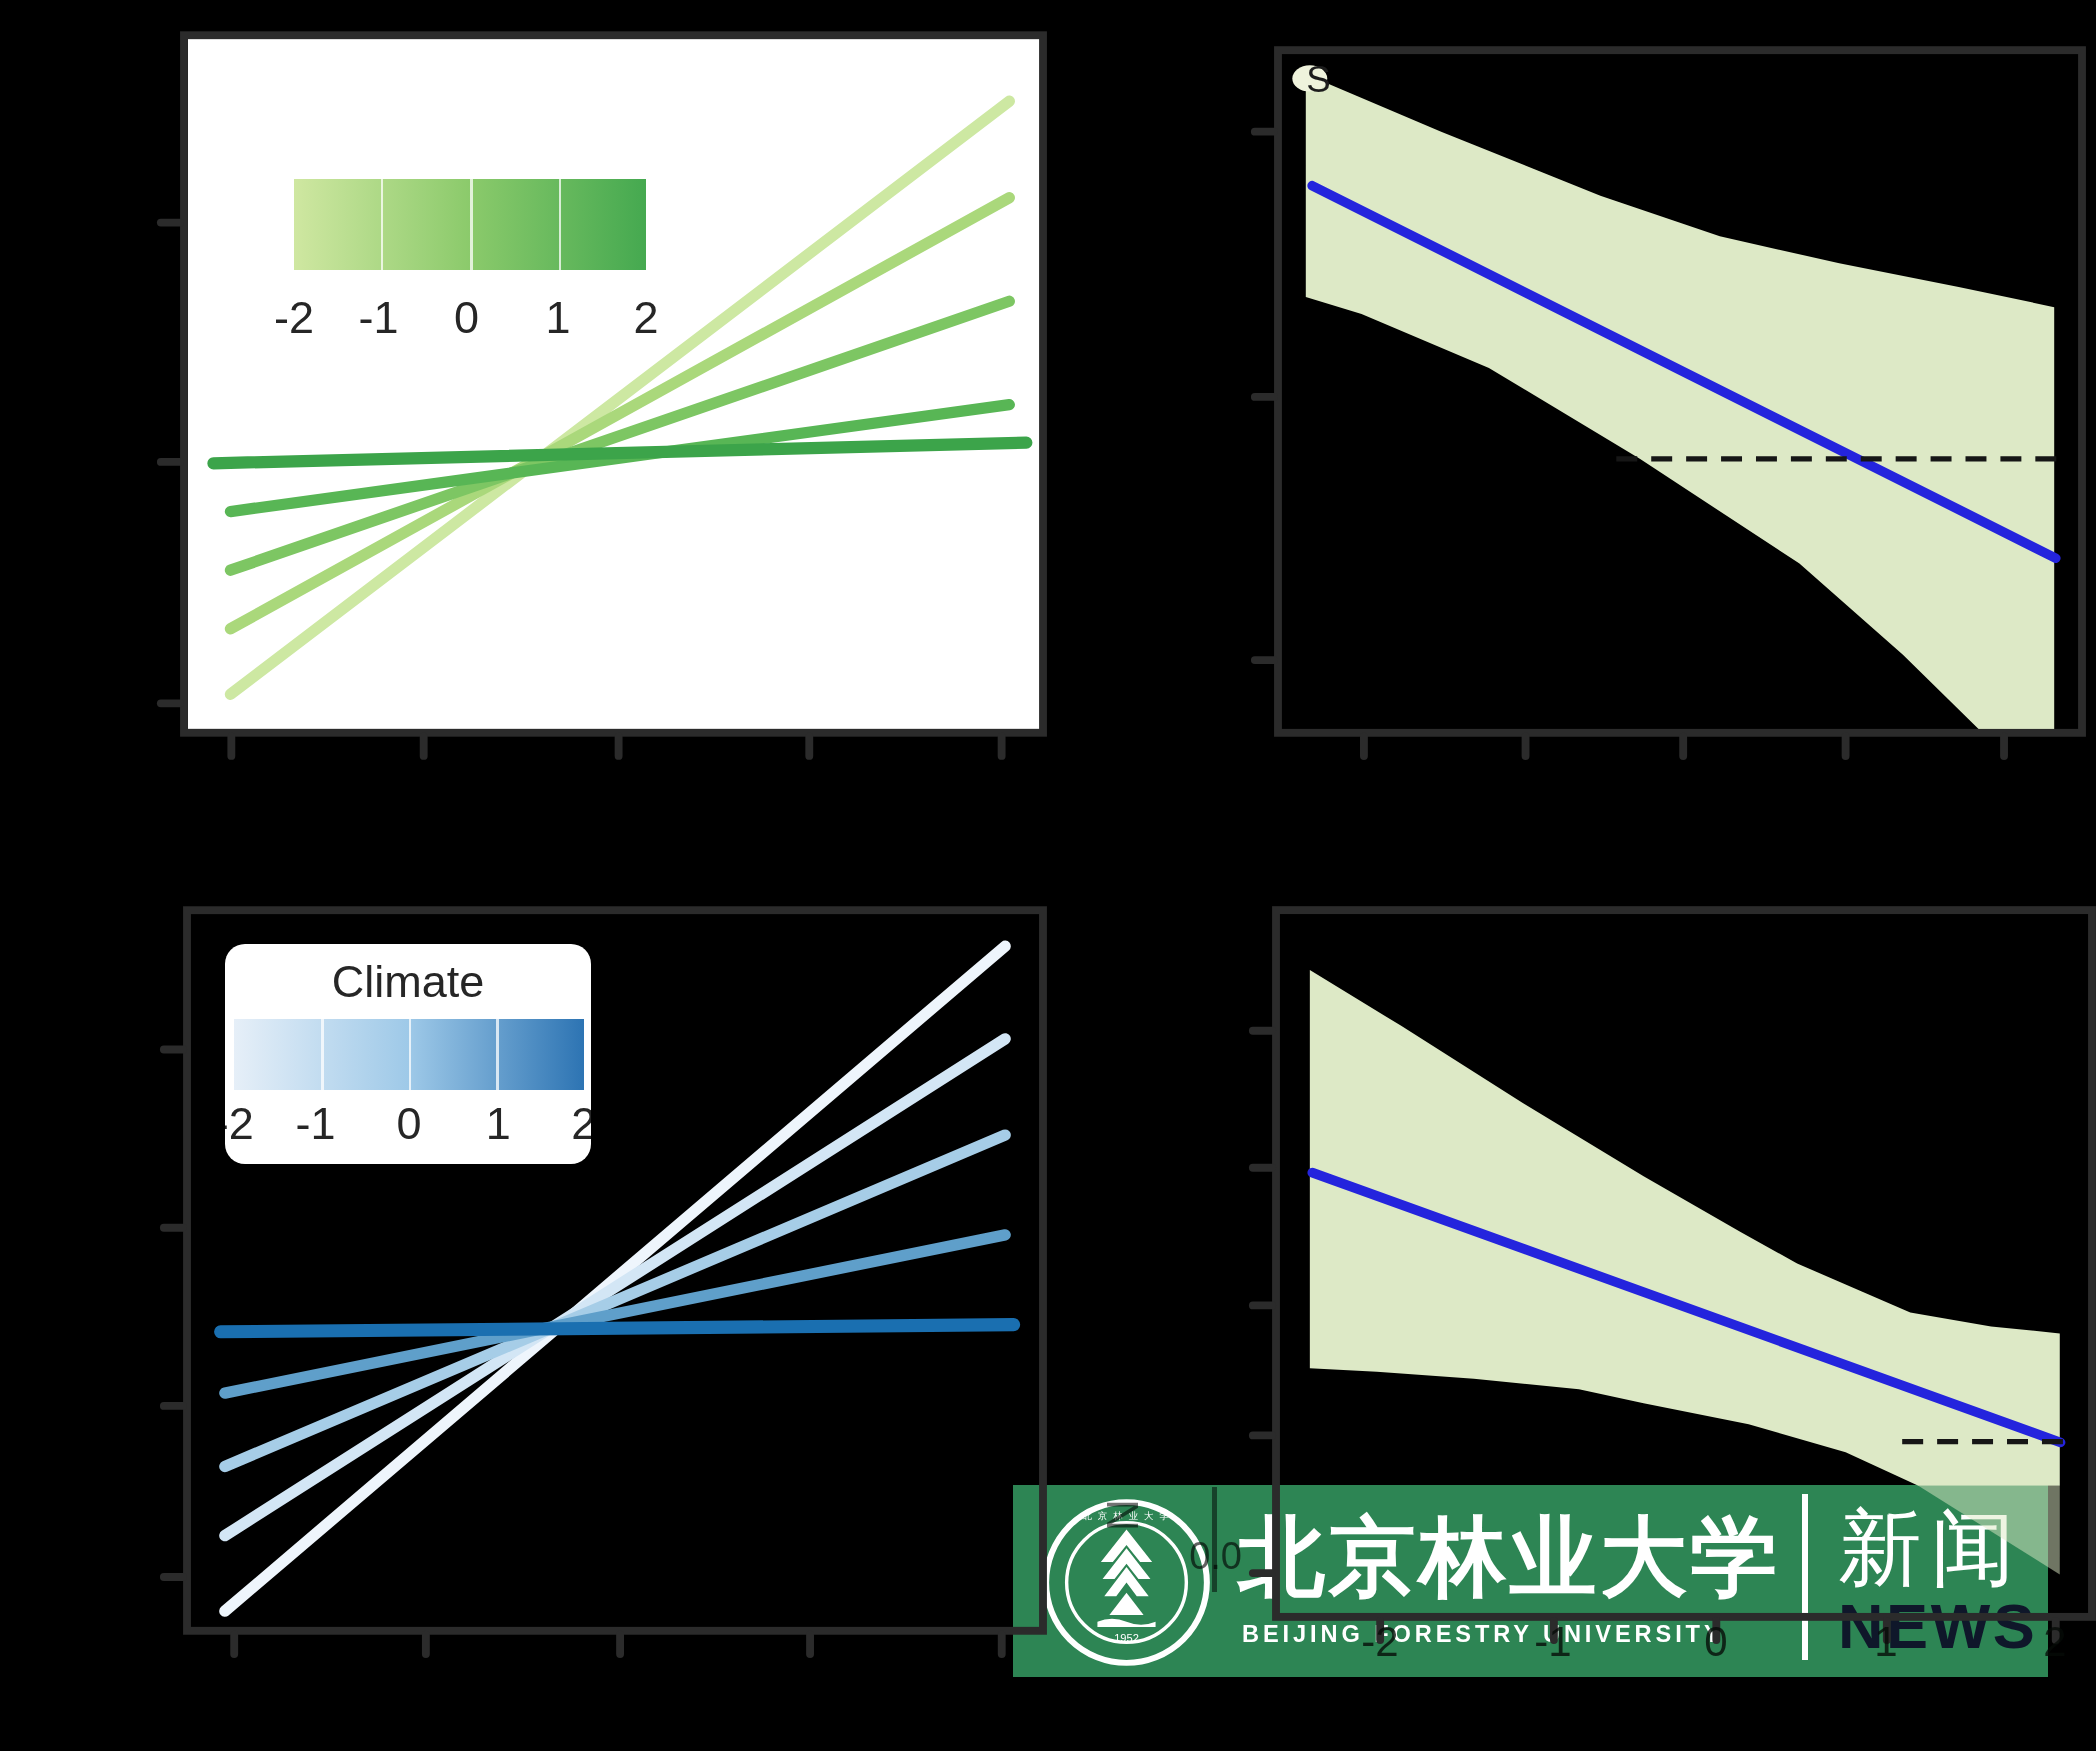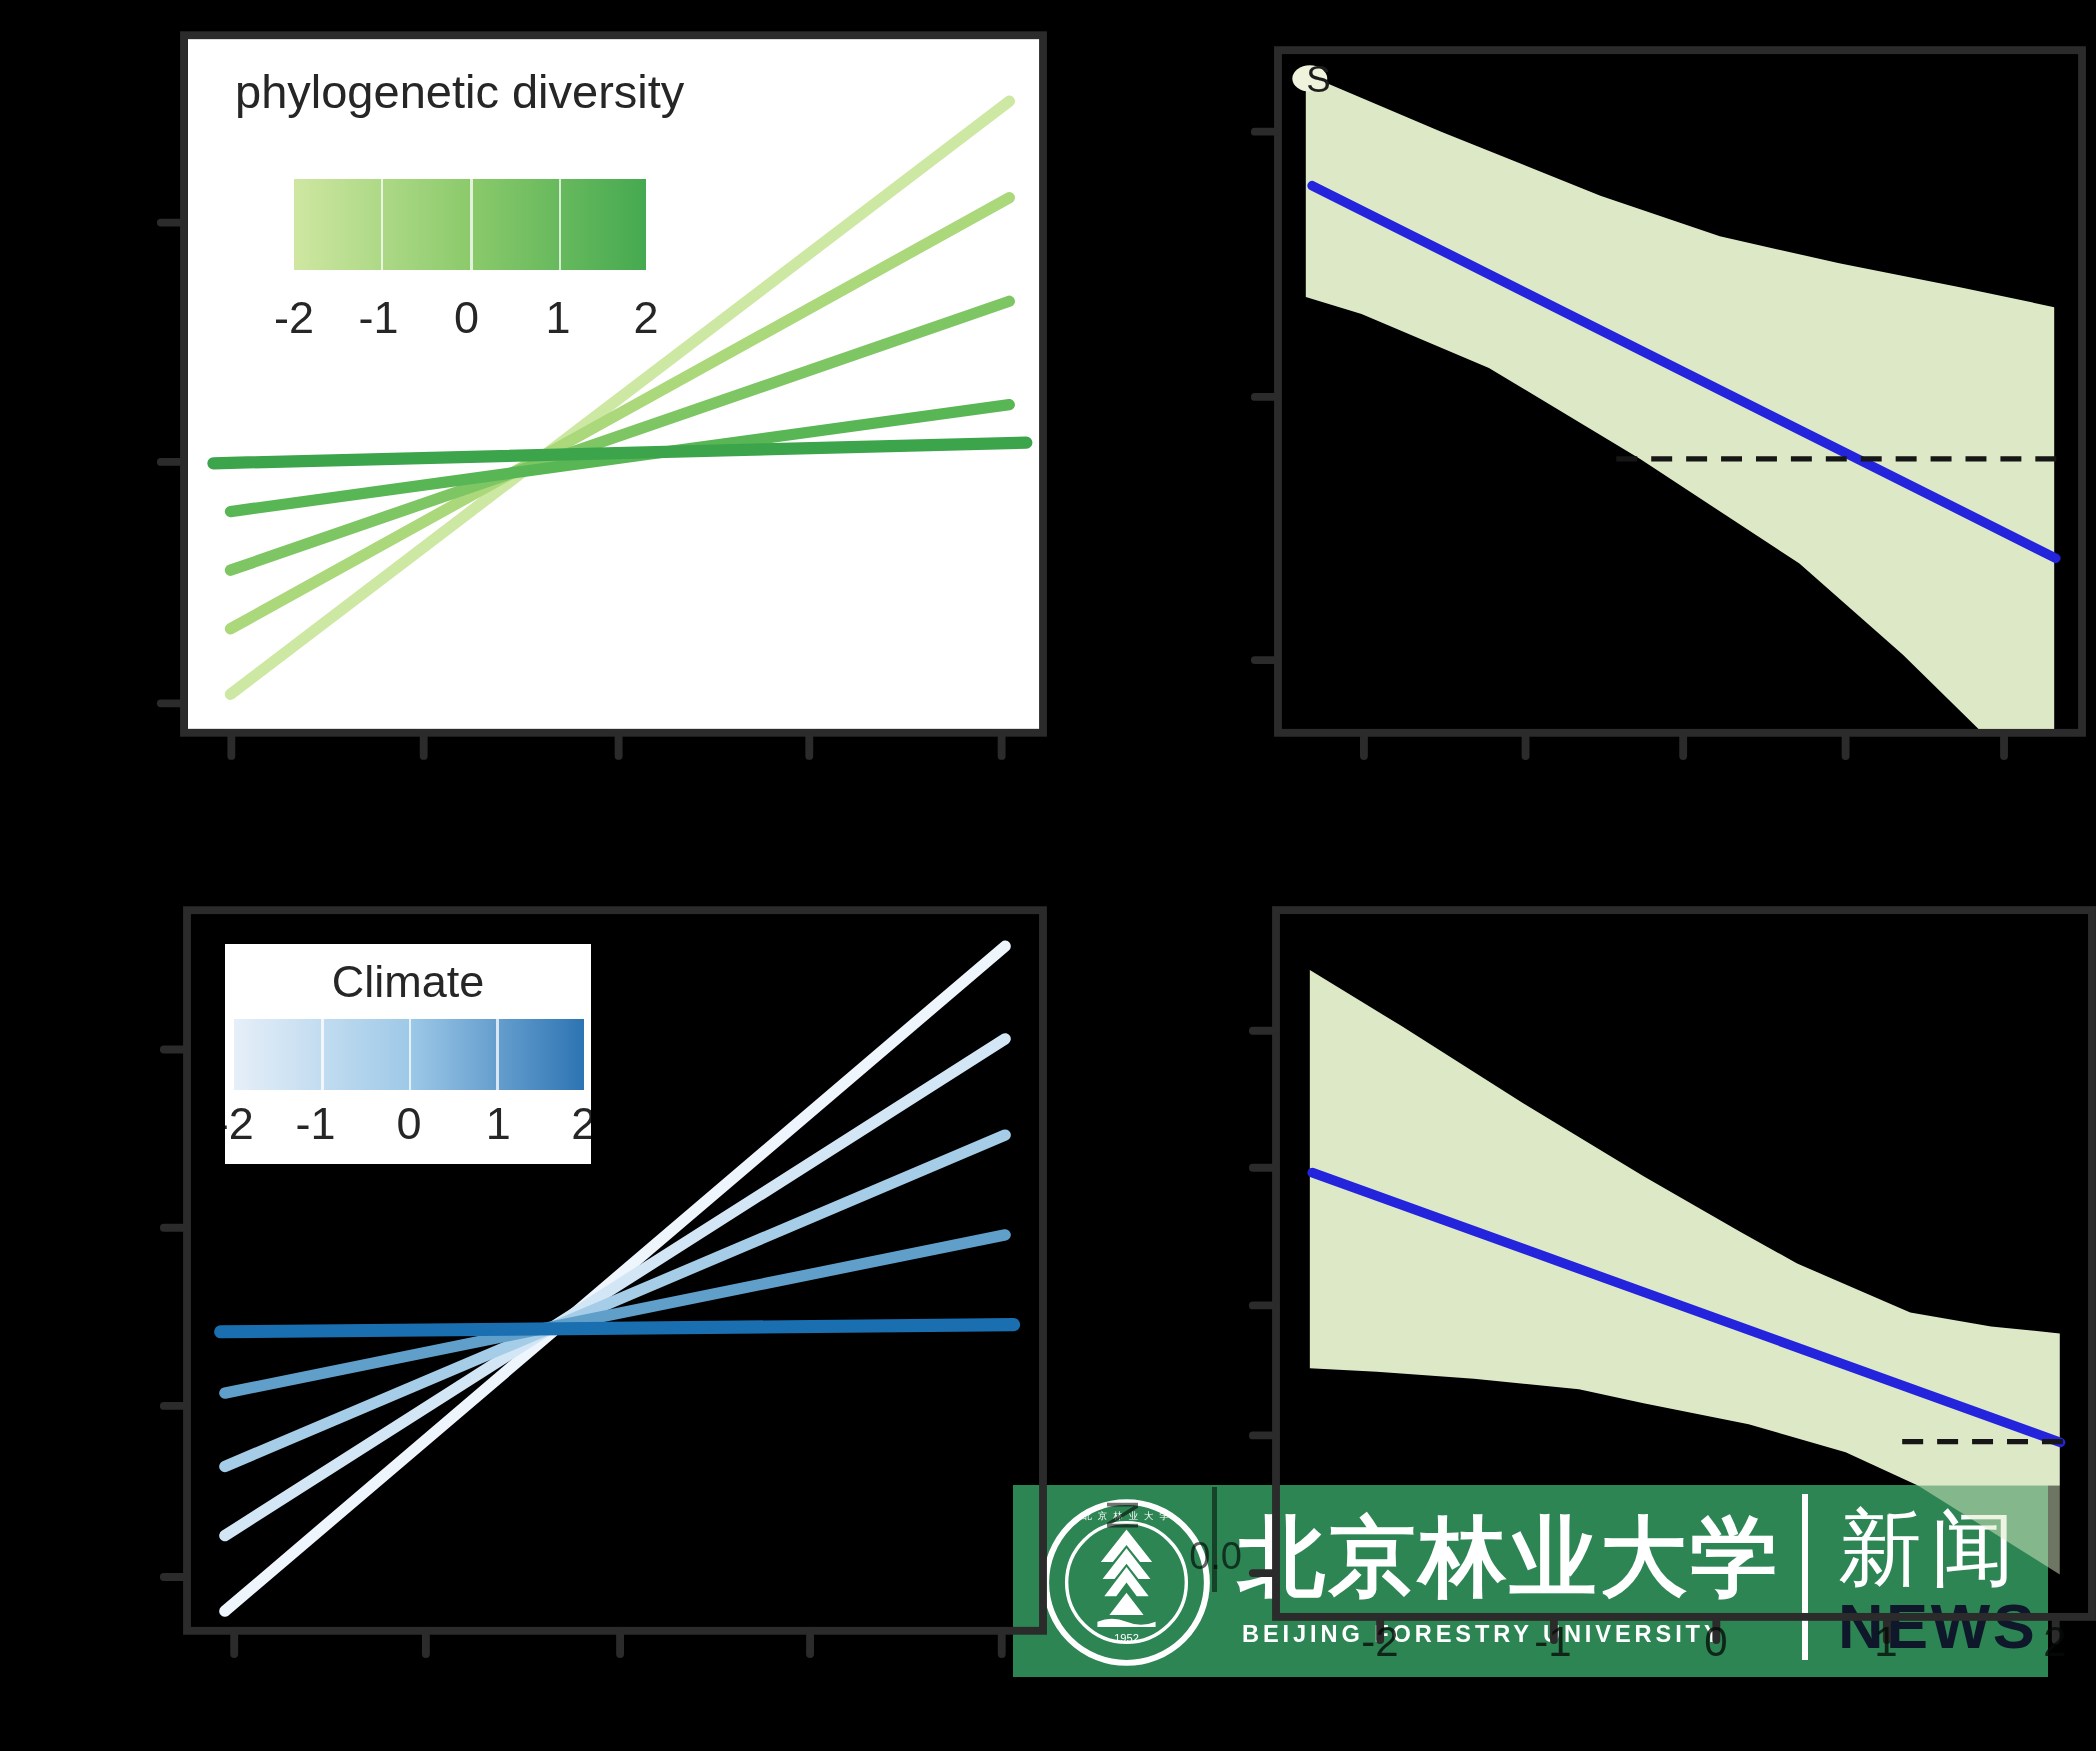--- a/index.html
+++ b/index.html
@@ -13,21 +13,21 @@
   .panel-d{left:1280px;top:914px;width:808px;height:699px;}
 
   
   .legA-title{position:absolute;left:47px;top:24.5px;font-size:47px;color:#262626;z-index:5;white-space:nowrap;}
   .legA-bar{position:absolute;left:106px;top:140px;width:352px;height:91px;z-index:5;}
   .leg-sep{position:absolute;top:0;width:2.6px;height:100%;background:rgba(255,255,255,0.75);}
   .leg-label{position:absolute;transform:translateX(-50%);font-size:45px;color:#262626;z-index:5;}
   .legA-labels{position:absolute;left:106px;top:253px;width:352px;height:61px;z-index:5;}
 
   
-  .legC-box{position:absolute;left:34px;top:30px;width:366px;height:220px;background:#ffffff;overflow:hidden;z-index:5;}
+  .legC-box{position:absolute;left:34px;top:30px;width:366px;height:220px;background:#ffffff;overflow:hidden;z-index:5;border-radius:20px;}
   .legC-title{position:absolute;left:0;top:12.2px;width:100%;text-align:center;font-size:45px;color:#262626;}
   .legC-bar{position:absolute;left:8.7px;top:75px;width:350px;height:71px;}
   .legC-labels{position:absolute;left:8.7px;top:154px;width:350px;height:56px;}
 
   
   .banner{position:absolute;left:1013px;top:1485px;width:1035px;height:192px;background:#2d8554;z-index:2;}
   .seal{position:absolute;left:28px;top:12.2px;width:171px;height:171px;}
   .cn-name{position:absolute;left:225px;top:14px;font-size:87px;font-weight:bold;color:#ffffff;
      letter-spacing:3.5px;white-space:nowrap;font-family:Liberation Sans, sans-serif;}
   .en-name{position:absolute;left:229px;top:136px;font-size:23.6px;font-weight:bold;color:#ffffff;
@@ -68,21 +68,20 @@
       </g>
     </svg>
     <div class="cn-name">北京林业大学</div>
     <div class="en-name">BEIJING FORESTRY UNIVERSITY</div>
     <div class="banner-divider"></div>
     <div class="news-cn">新闻</div>
     <div class="news-en">NEWS</div>
   </div>
 
   <div class="panel panel-a">
-    <div class="legA-title">phylogenetic diversity</div>
     <div class="legA-bar" style="background: linear-gradient(90deg, rgb(207, 231, 161), rgb(139, 202, 107), rgb(69, 169, 80));">
         <div class="leg-sep" style="left: 24.6%;"></div>
         <div class="leg-sep" style="left: 50%;"></div>
         <div class="leg-sep" style="left: 75.2%;"></div>
       </div>
     <div class="legA-labels">
         <span class="leg-label" style="left: 0%;">-2</span>
         <span class="leg-label" style="left: 24%;">-1</span>
         <span class="leg-label" style="left: 49%;">0</span>
         <span class="leg-label" style="left: 75%;">1</span>

